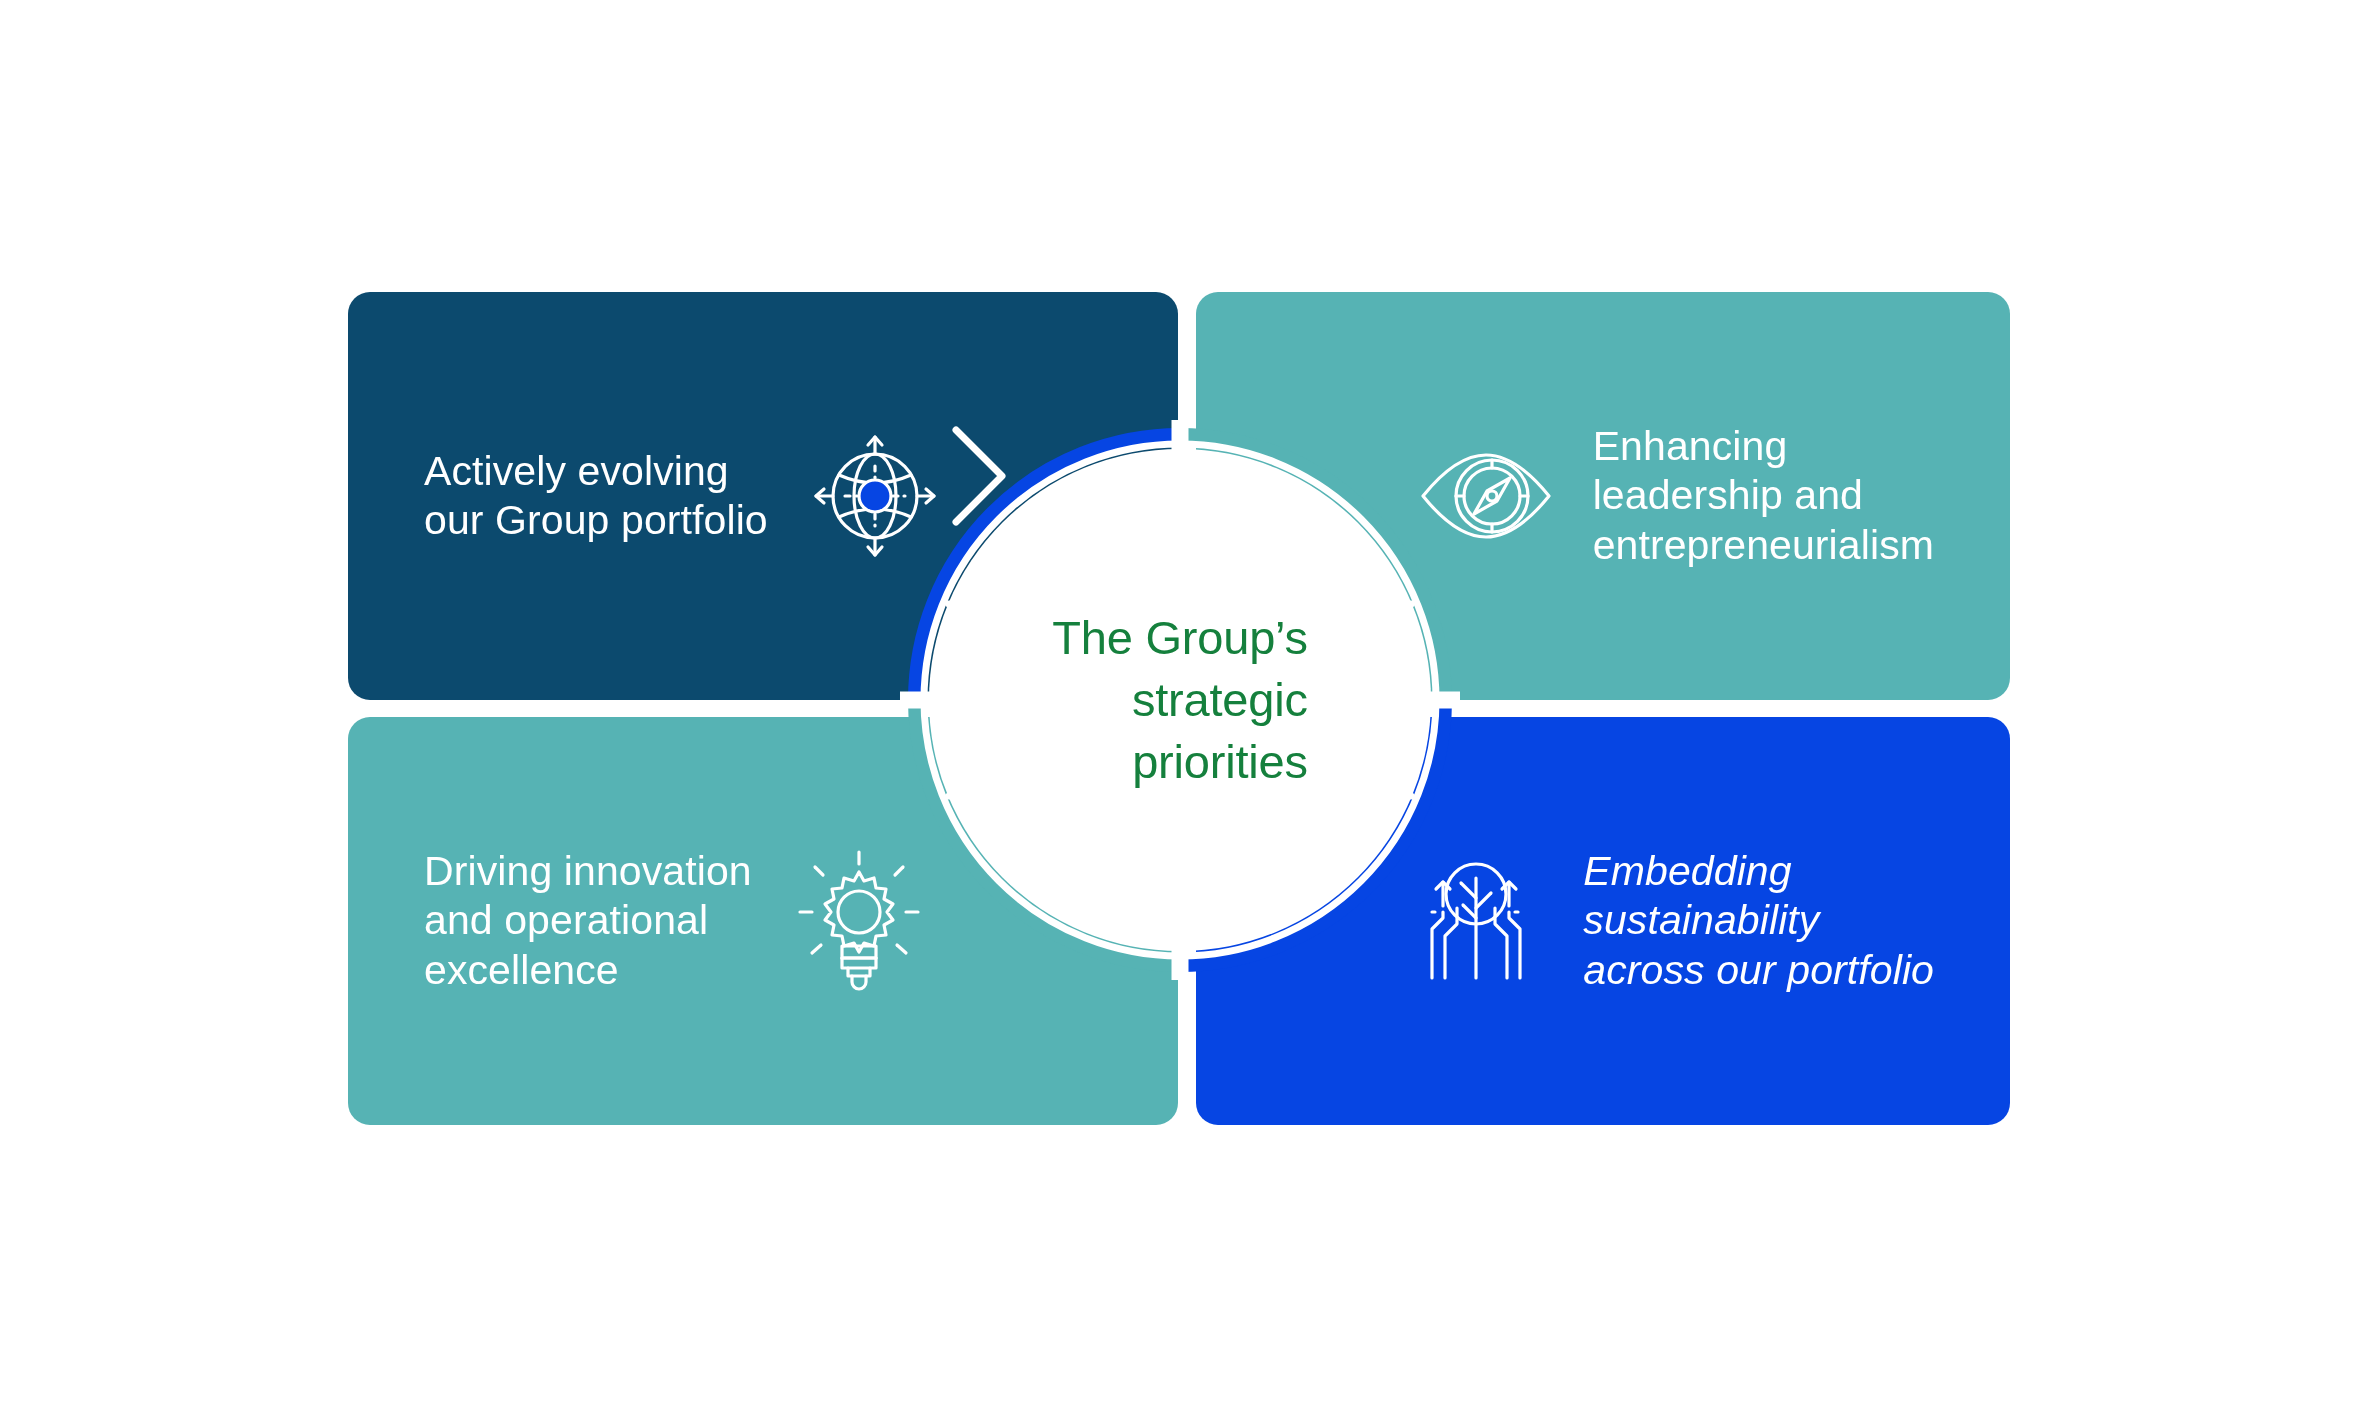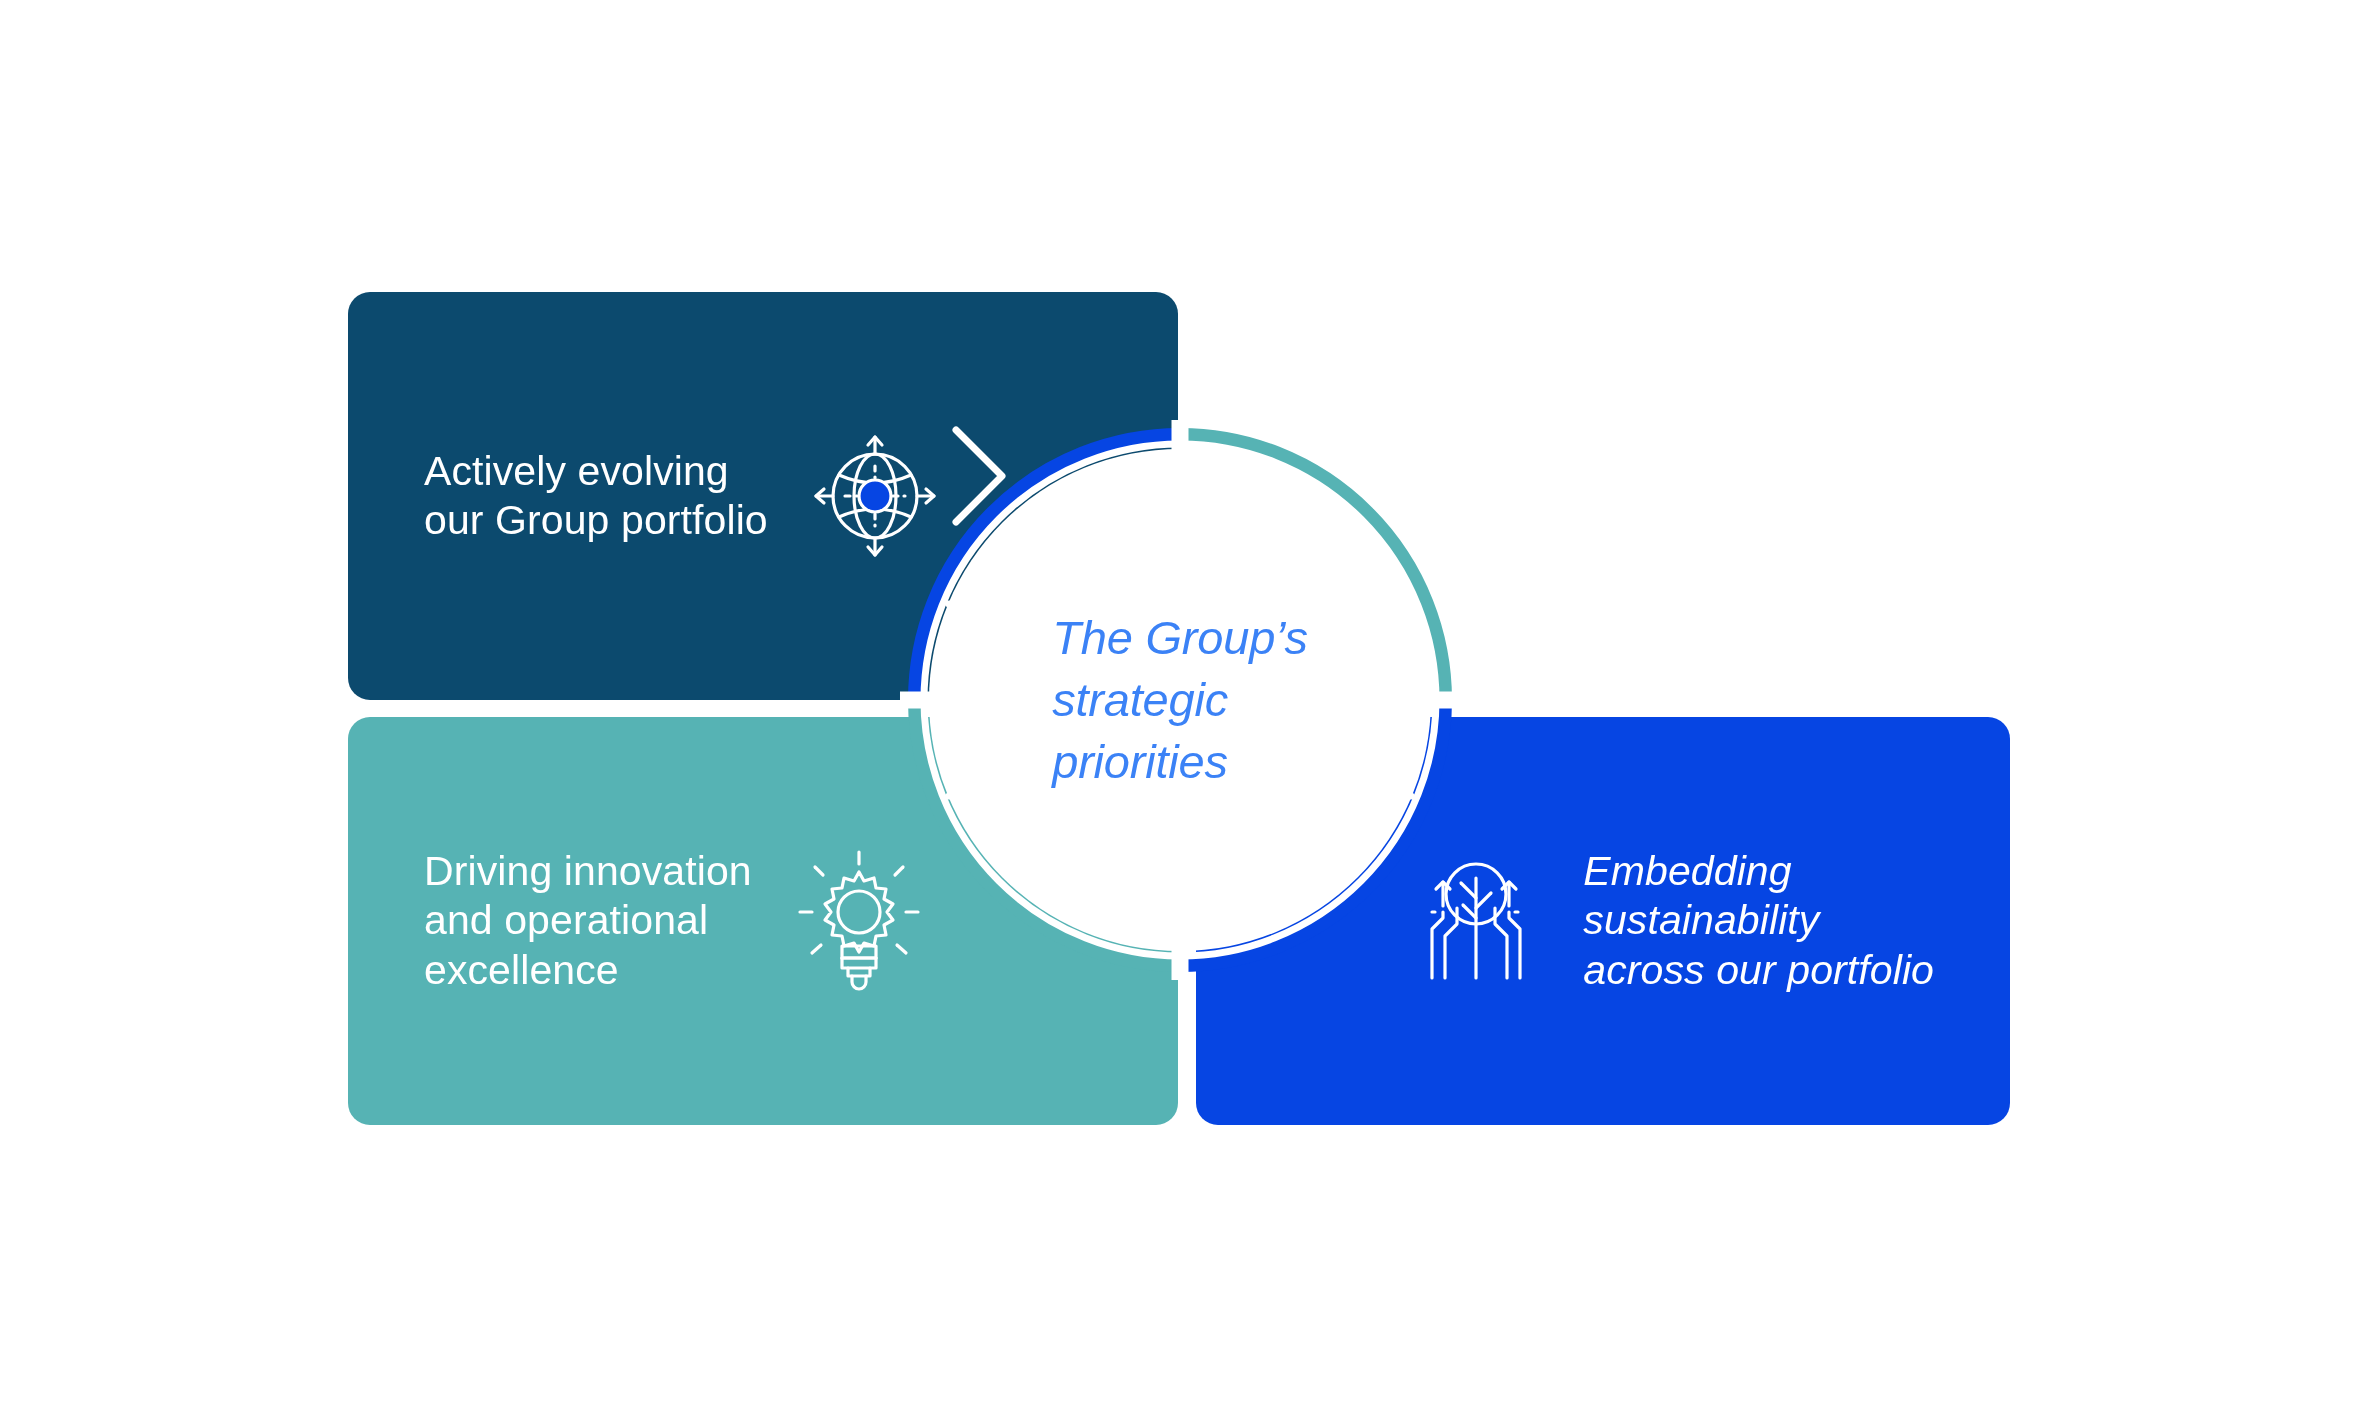--- a/index.html
+++ b/index.html
@@ -108,27 +108,26 @@
   .hub-text {
     position: absolute;
     left: 900px;
     top: 420px;
     width: 560px;
     height: 560px;
     display: flex;
     flex-direction: column;
     align-items: center;
     justify-content: center;
-    color: #3b82f6;
+    color: #15803d;
     font-size: 47px;
     line-height: 1.32;
-    text-align: left;
+    text-align: right;
     white-space: pre-line;
     letter-spacing: -0.2px;
-    font-style: italic;
   }
 </style>
 </head>
 <body>
 
 <div id="stage">
 
   <div class="card card-tl" style="background:#0c4a6e;">
     <div class="card-inner">
       <div class="card-label">Actively evolving
@@ -150,20 +149,40 @@
             <path d="M126 68 L134 75 L126 82"></path>
           <path d="M75 45 V57" stroke-dasharray="5 6"></path>
           <path d="M75 93 V105" stroke-dasharray="5 6"></path>
           <path d="M45 75 H57" stroke-dasharray="5 6"></path>
           <path d="M93 75 H105" stroke-dasharray="5 6"></path>
         </svg>
       </span>
     </div>
   </div>
 
+  <div class="card card-tr" style="background:#56b3b4;">
+    <div class="card-inner">
+      <div class="card-label">Enhancing
+leadership and
+entrepreneurialism</div>
+      <span class="card-icon">
+        <svg viewBox="0 0 150 150" width="150" height="150" fill="none" stroke="#ffffff" stroke-width="3.2" stroke-linecap="round" stroke-linejoin="round">
+          <path d="M12 75 Q45 34 75 34 Q105 34 138 75 Q105 116 75 116 Q45 116 12 75 Z"></path>
+          <circle cx="81" cy="75" r="36"></circle>
+          <circle cx="81" cy="75" r="28"></circle>
+          <path d="M81 39 V47"></path>
+            <path d="M81 103 V111"></path>
+          <path d="M45 75 H53"></path>
+            <path d="M109 75 H117"></path>
+          <path d="M99 57 L86 80 L63 93 L76 70 Z"></path>
+          <circle cx="81" cy="75" r="5"></circle>
+        </svg>
+      </span>
+    </div>
+  </div>
 
   <div class="card card-bl" style="background:#56b3b4;">
     <div class="card-inner">
       <div class="card-label">Driving innovation
 and operational
 excellence</div>
       <span class="card-icon">
         <svg viewBox="0 0 150 150" width="150" height="150" fill="none" stroke="#ffffff" stroke-width="3.2" stroke-linecap="round" stroke-linejoin="round">
           <path d="M75 26 L80 35 L90 32 L92 42 L102 43 L100 53 L109 58 L103 66
                    L109 74 L100 79 L102 89 L92 90 L90 100 L80 97 L75 106 L70 97

